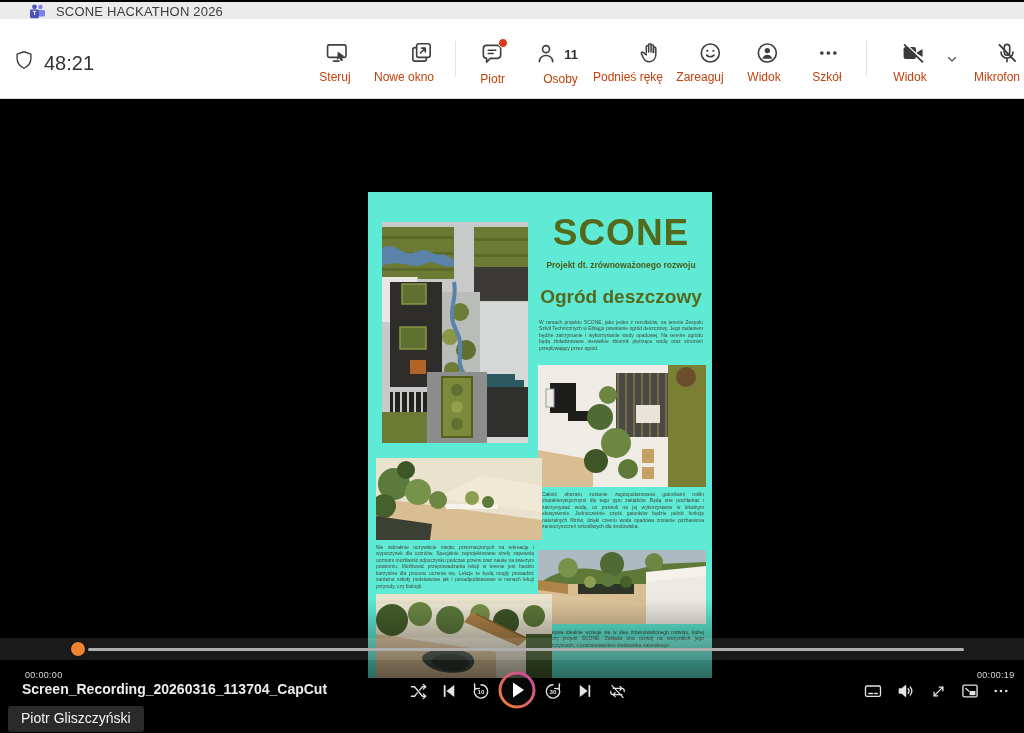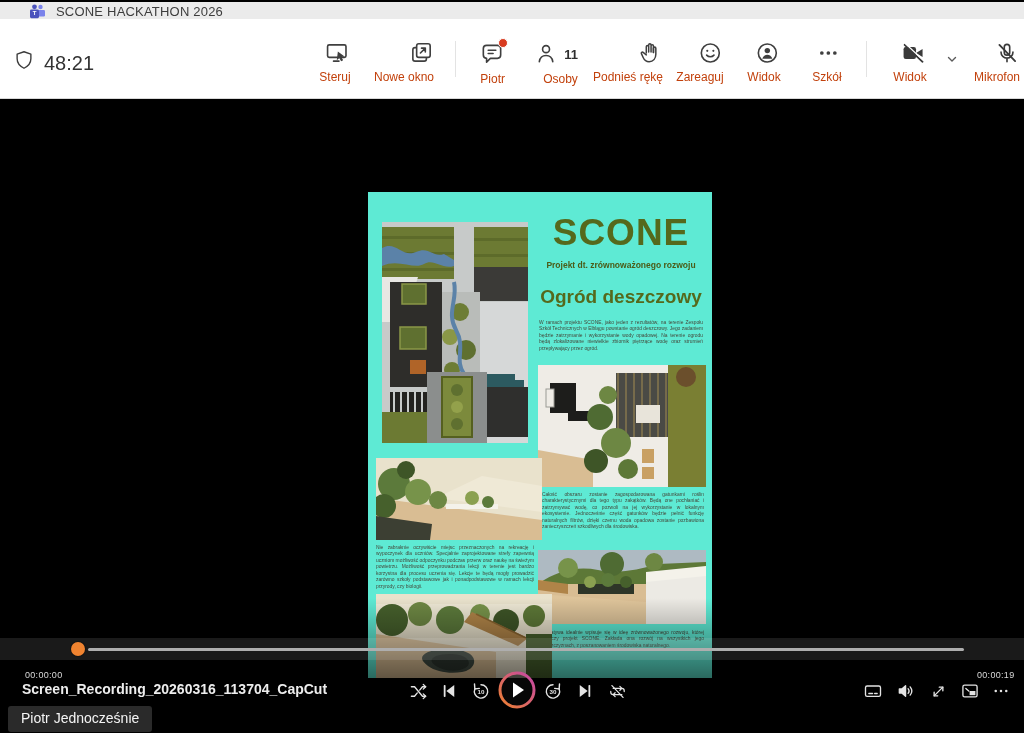--- a/index.html
+++ b/index.html
@@ -428,15 +428,15 @@
       </svg>
     </span>
     <span class="pbtn" style="left:1001px">
       <svg width="18" height="18" viewBox="0 0 24 24" fill="currentColor">
         <circle cx="5" cy="12" r="1.7"></circle>
           <circle cx="12" cy="12" r="1.7"></circle>
           <circle cx="19" cy="12" r="1.7"></circle>
       </svg>
     </span>
 
-    <div class="nametag">Piotr Jednocześnie</div>
+    <div class="nametag">Piotr Gliszczyński</div>
   </div>
 </div>
 
 </body></html>

